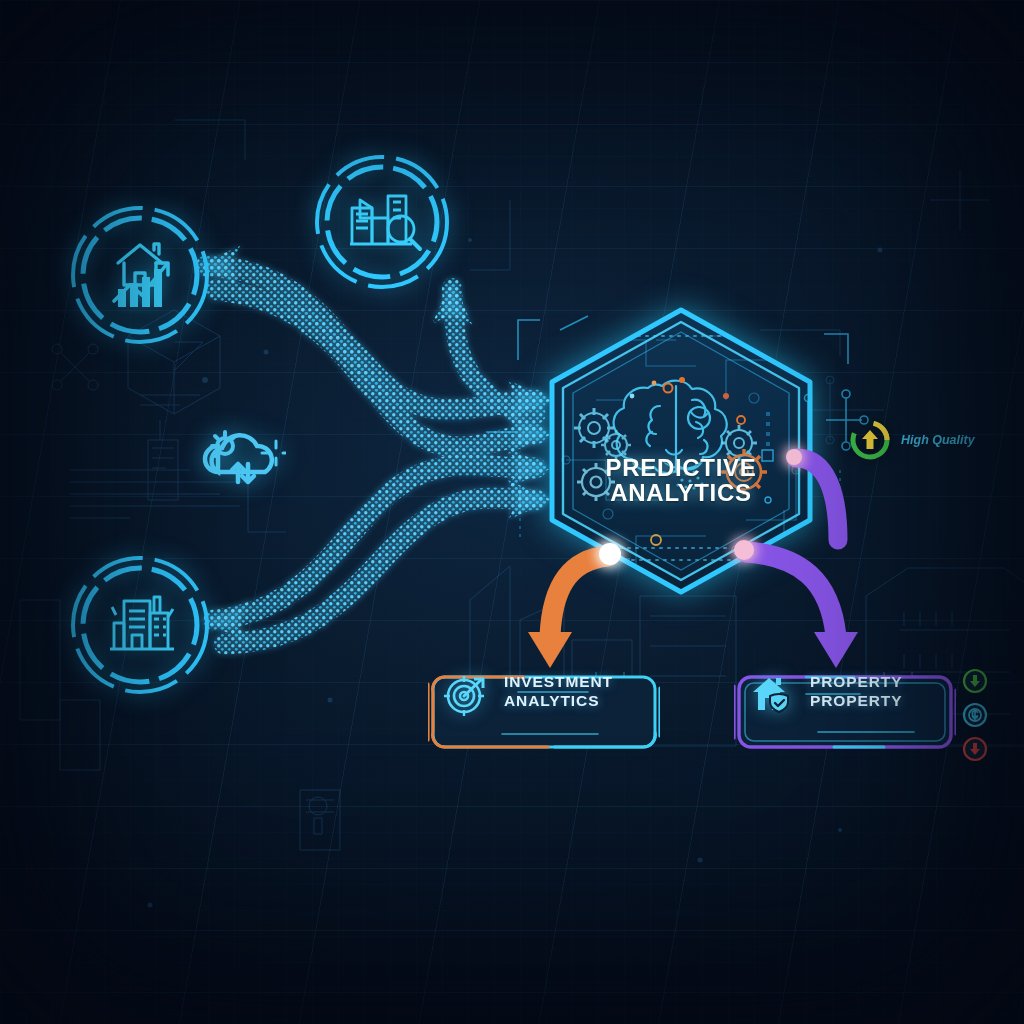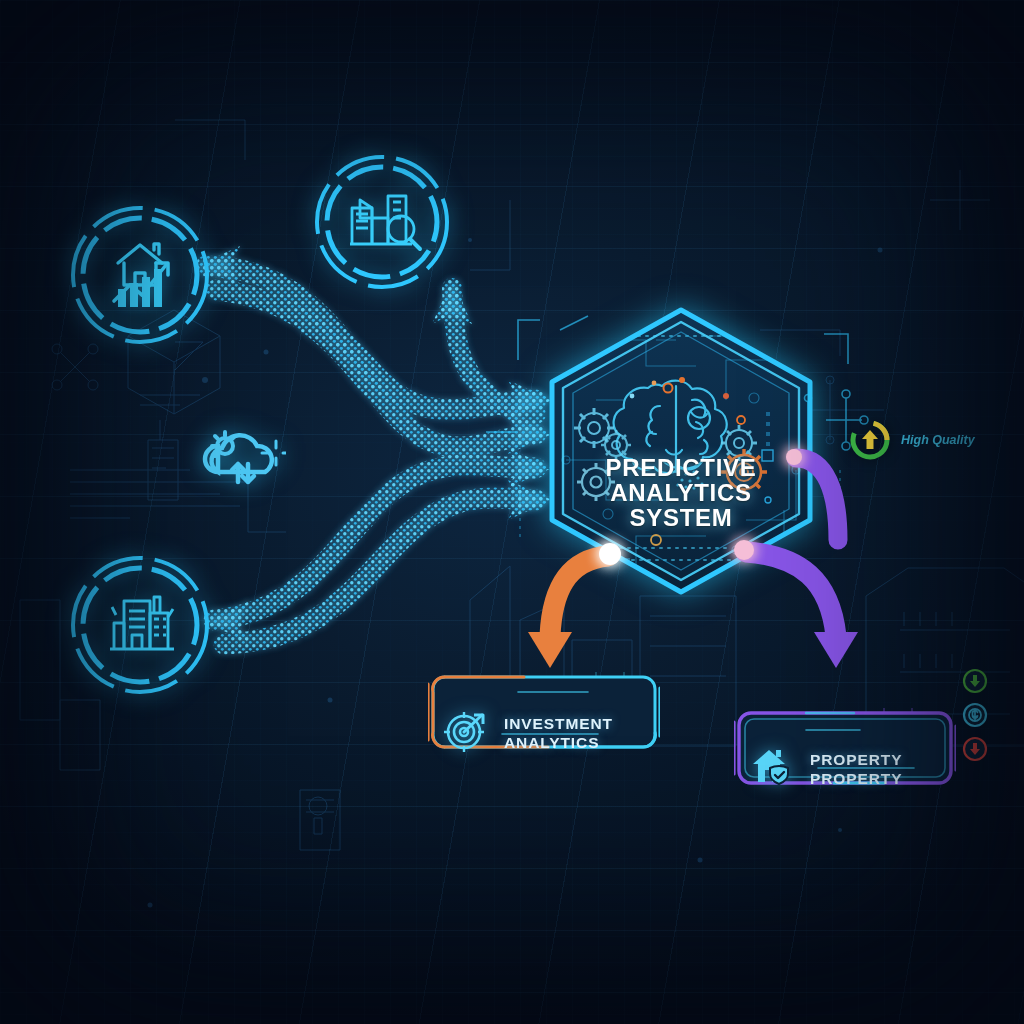--- a/index.html
+++ b/index.html
@@ -57,31 +57,31 @@
   
   #status-stack{position:absolute;left:962px;top:668px;}
   .status-ico{width:26px;height:26px;margin-bottom:8px;}
   .status-ico svg{display:block;}
 
   
   .out-card{position:absolute;height:80px;}
   .out-card .cardsvg{position:absolute;left:0;top:0;}
   .card-inner{
     position:absolute;left:0;top:0;width:100%;height:100%;
-    display:flex;align-items:flex-end;
+    display:flex;align-items:flex-start;
   }
   .card-ico{flex:0 0 76px;display:flex;align-items:center;justify-content:center;}
   .card-ico svg{filter:drop-shadow(0 0 8px rgba(70,205,255,.55));}
   .card-txt{
     color:#dff3fd;font-weight:bold;font-size:15.5px;line-height:19px;
     letter-spacing:.9px;text-shadow:0 0 10px rgba(90,200,255,.6);
     padding-right:12px;
   }
   #card-investment{left:428px;top:672px;width:232px;}
-  #card-property{left:734px;top:708px;width:193px;}
+  #card-property{left:734px;top:672px;width:193px;}
 </style>
 </head>
 <body>
 
 <div id="stage">
 
   <div class="bg-layer grid-h"></div>
   <div class="bg-layer grid-persp"></div>
   <div class="bg-layer grid-fine"></div>
 
@@ -423,21 +423,20 @@
         <polygon points="145,10 274,82 274,220 145,292 16,220 16,82" stroke="#2fc8ff" stroke-width="5"></polygon>
         <polygon points="145,22 263,88 263,214 145,280 27,214 27,88" stroke="#49d4ff" stroke-width="2.4" opacity=".9"></polygon>
         <polygon points="145,32 253,93 253,209 145,270 37,209 37,93" stroke="#2aa8e0" stroke-width="1.4" opacity=".6"></polygon>
       </g>
     </svg>
   </div>
 
   <div id="hex-label">
     <div>PREDICTIVE</div>
     <div>ANALYTICS</div>
-    <div>SYSTEM</div>
   </div>
 
   <svg class="ovl">
     <g stroke="#2fc8ff" fill="none" stroke-width="1.6" opacity=".65">
       <path d="M540 320 h-22 v40"></path>
       <path d="M824 334 h24 v30"></path>
       <path d="M826 420 h36"></path>
       <circle cx="864" cy="420" r="4"></circle>
       <path d="M846 398 v44"></path>
       <circle cx="846" cy="394" r="4"></circle>

